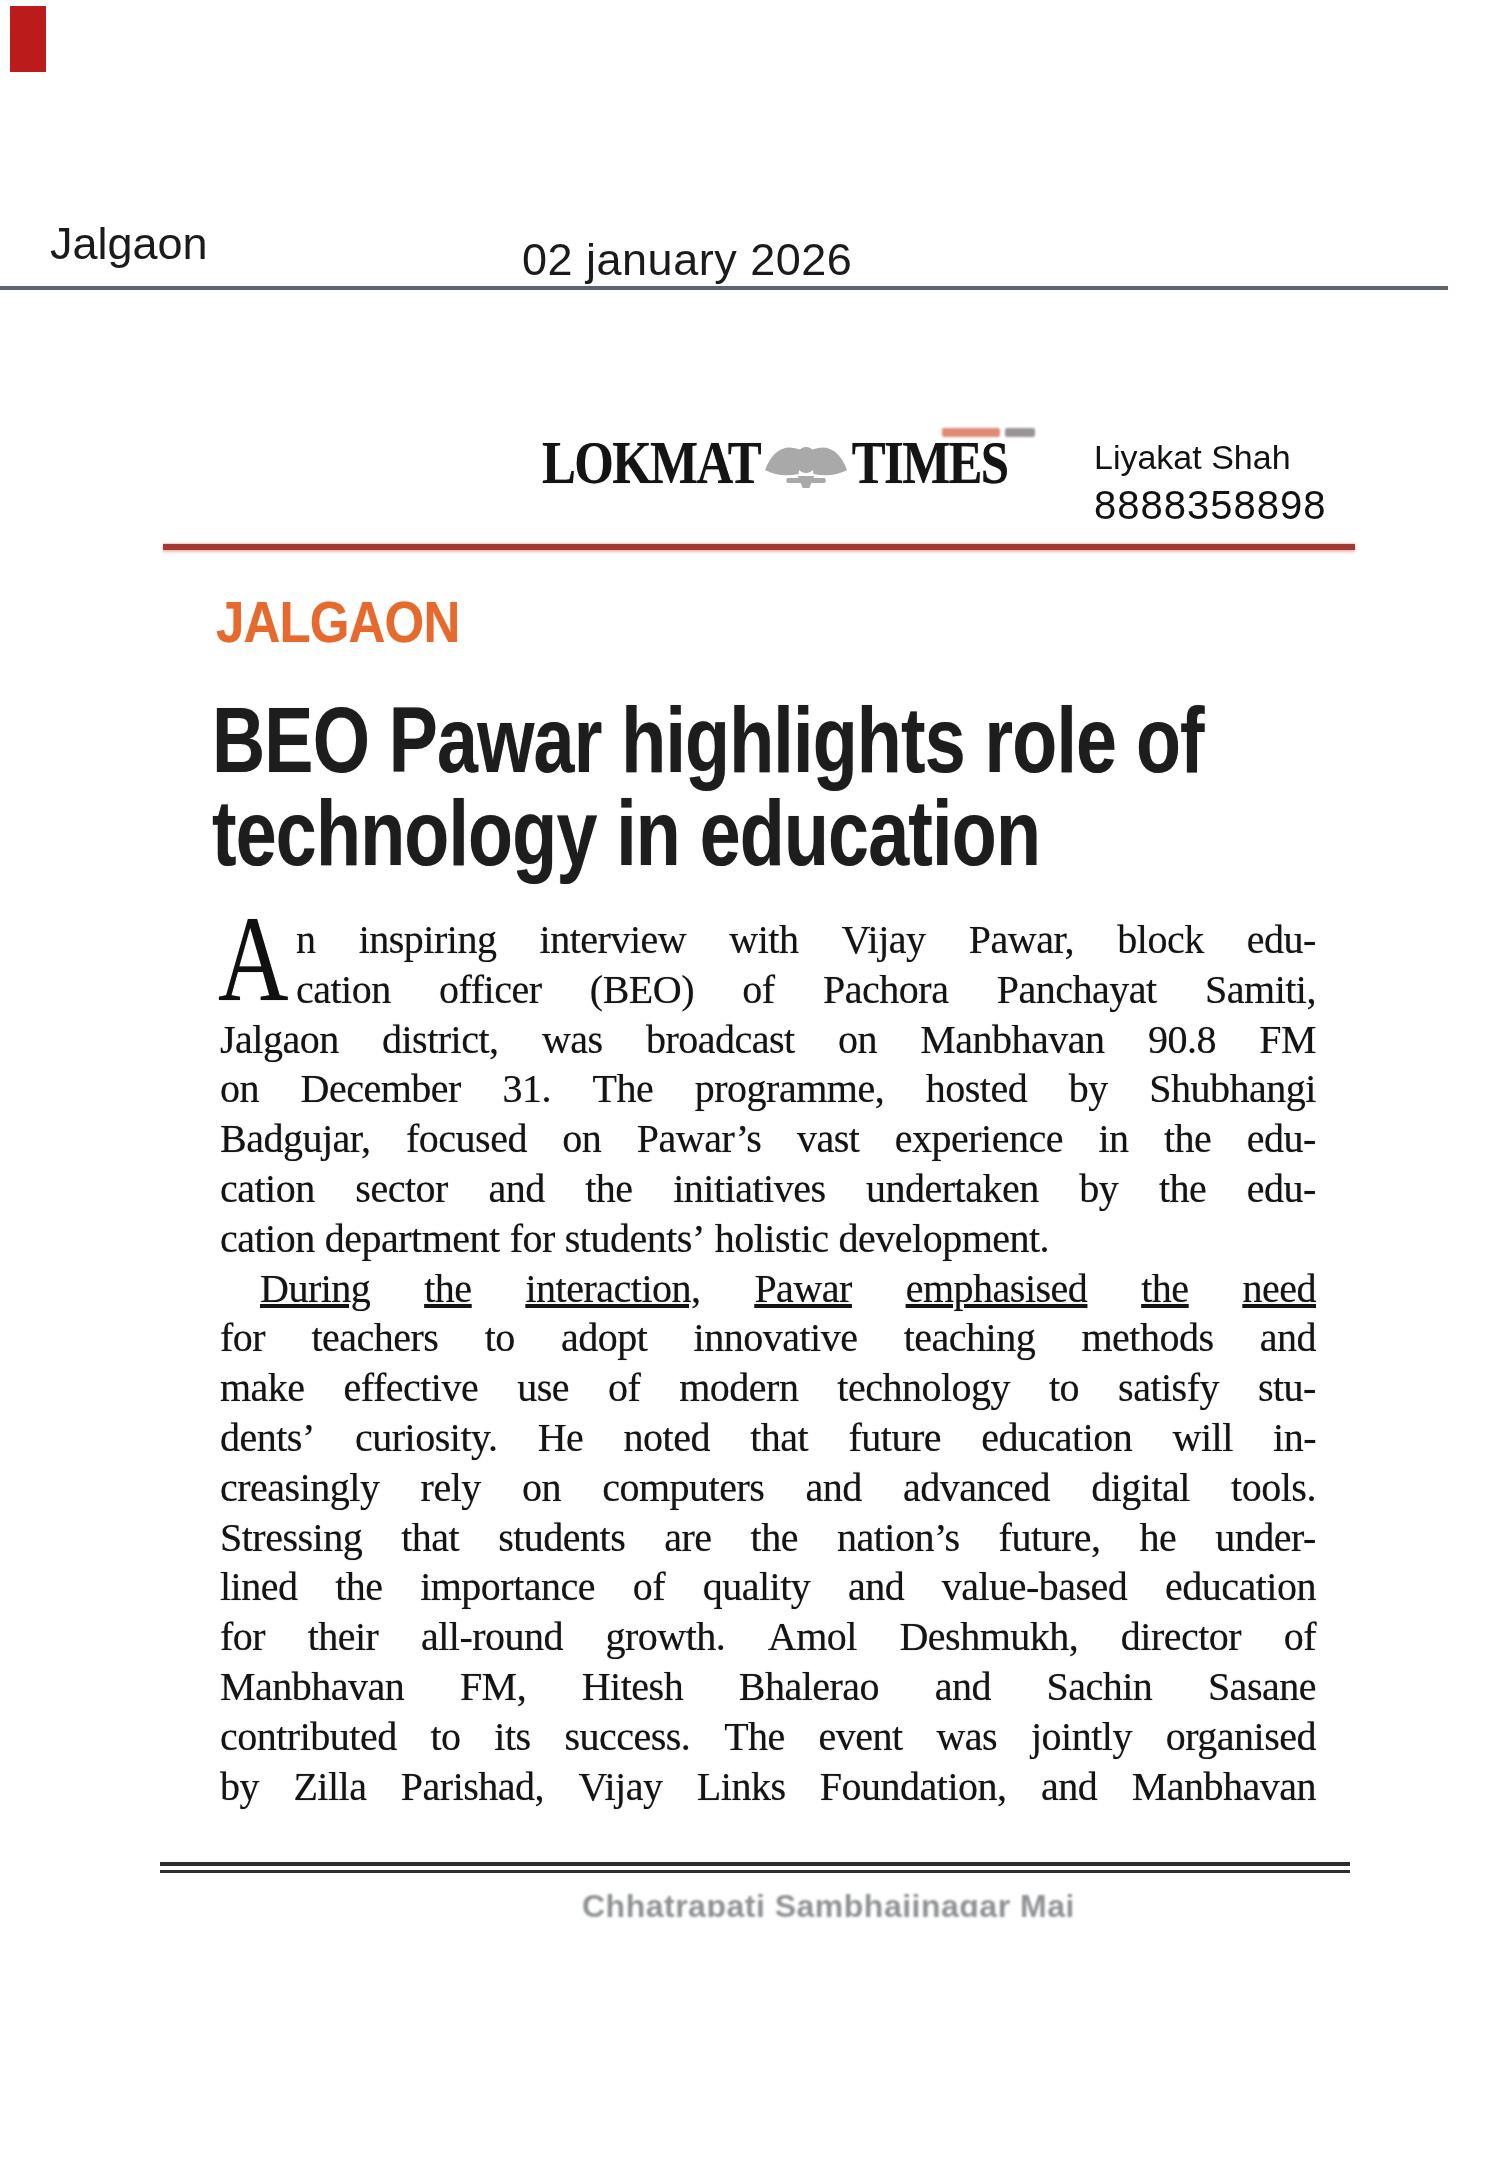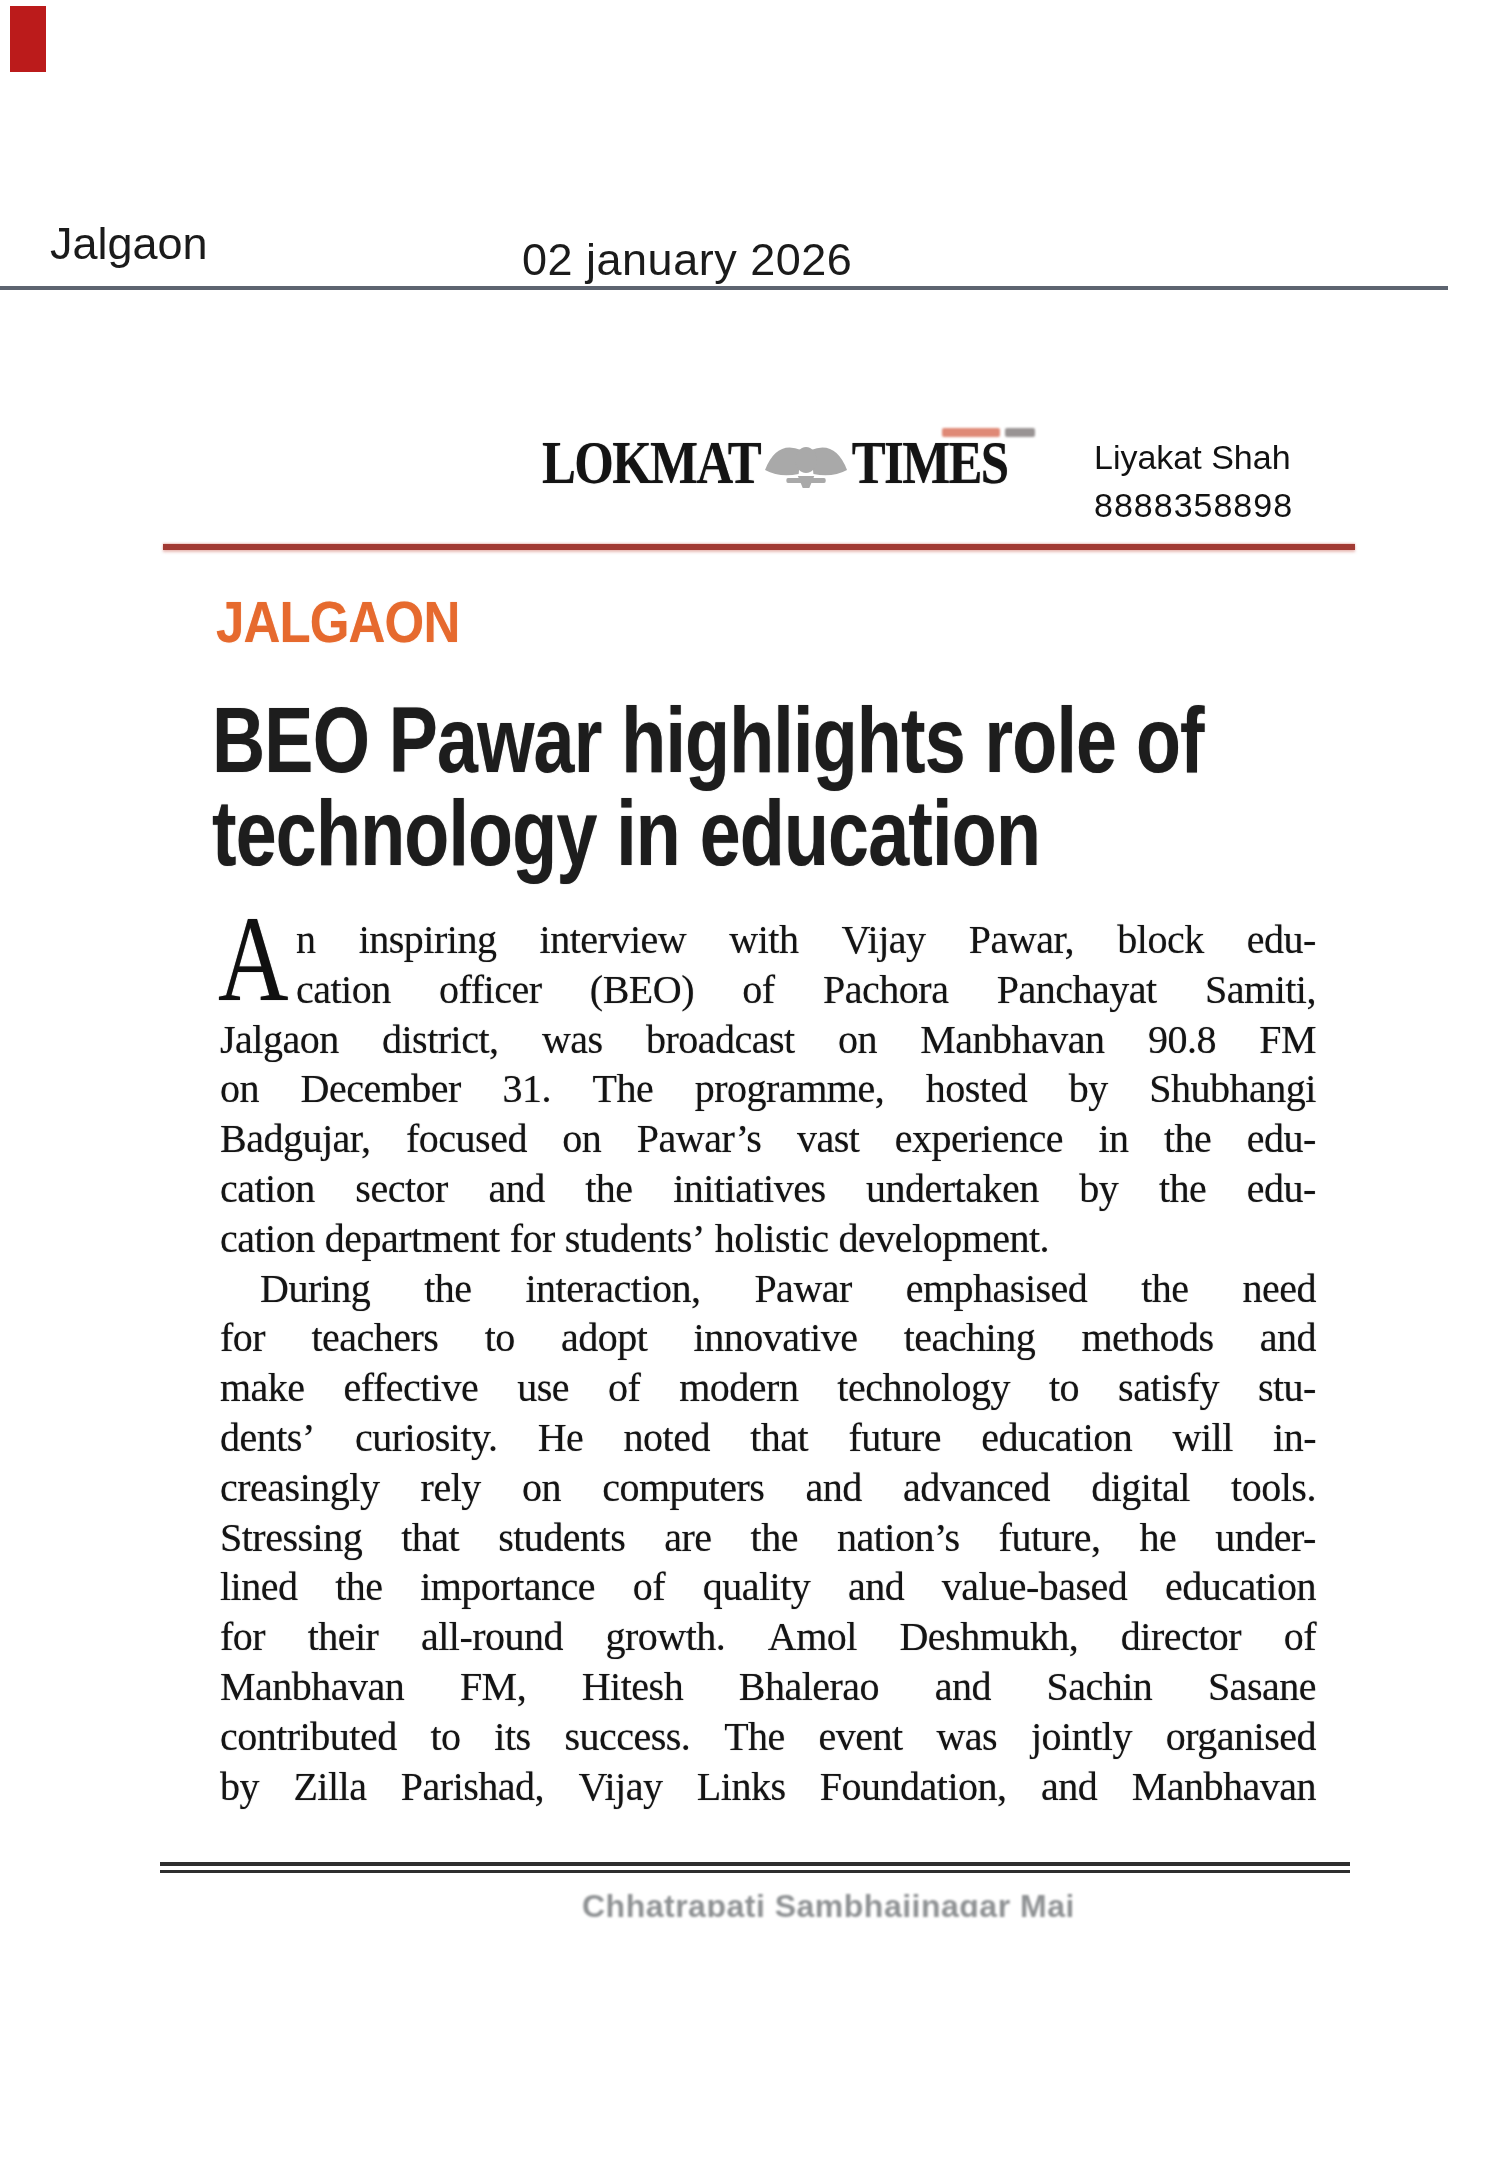--- a/index.html
+++ b/index.html
@@ -20,21 +20,21 @@
     font-family:"Liberation Serif", serif; font-weight:bold; font-size:62px; line-height:62px;
     letter-spacing:-2px; color:#141414; transform:scaleX(0.82); transform-origin:left center;
     text-shadow:0 0 1px rgba(20,20,20,.6); white-space:nowrap;
   }
   .crest{width:108px; height:64px; margin:0 2px; flex:0 0 auto;}
   .tagline{position:absolute; left:942px; top:428px; width:100px; height:10px; display:flex; gap:5px; filter:blur(1px);}
   .tagline .t1{width:58px; height:9px; background:rgba(206,74,44,.65); border-radius:2px;}
   .tagline .t2{width:30px; height:9px; background:rgba(70,60,60,.55); border-radius:2px;}
   .contact{position:absolute; left:1094px; top:437px; font-weight:normal; color:#121212;}
   .contact .name{font-size:34px; line-height:40px;}
-  .contact .phone{font-size:34px; line-height:40px; margin-top:8px; letter-spacing:1px;}
+  .contact .phone{font-size:40px; line-height:40px; margin-top:8px; letter-spacing:1px;}
   
   .red-rule{
     position:absolute; left:163px; top:544px; width:1192px; height:6px; background:#a23a33;
     box-shadow:0 2px 3px rgba(214,130,120,.55), 0 -1px 2px rgba(214,130,120,.45);
   }
   
   .section-label{
     position:absolute; left:216px; top:588px; font-size:58px; font-weight:bold; letter-spacing:-1px;
     color:#e66a2e; transform:scaleX(0.88); transform-origin:left top; text-shadow:0 0 1px rgba(230,106,46,.5);
   }
@@ -114,21 +114,21 @@
   <div class="body-col">
     <div class="drop-cap">A</div>
     <div>
         <div class="body-line" style="padding-left: 76px;"><span>n</span><span>inspiring</span><span>interview</span><span>with</span><span>Vijay</span><span>Pawar,</span><span>block</span><span>edu-</span></div>
         <div class="body-line" style="padding-left: 76px;"><span>cation</span><span>officer</span><span>(BEO)</span><span>of</span><span>Pachora</span><span>Panchayat</span><span>Samiti,</span></div>
         <div class="body-line"><span>Jalgaon</span><span>district,</span><span>was</span><span>broadcast</span><span>on</span><span>Manbhavan</span><span>90.8</span><span>FM</span></div>
         <div class="body-line"><span>on</span><span>December</span><span>31.</span><span>The</span><span>programme,</span><span>hosted</span><span>by</span><span>Shubhangi</span></div>
         <div class="body-line"><span>Badgujar,</span><span>focused</span><span>on</span><span>Pawar’s</span><span>vast</span><span>experience</span><span>in</span><span>the</span><span>edu-</span></div>
         <div class="body-line"><span>cation</span><span>sector</span><span>and</span><span>the</span><span>initiatives</span><span>undertaken</span><span>by</span><span>the</span><span>edu-</span></div>
         <div class="body-line noj"><span>cation</span><span>department</span><span>for</span><span>students’</span><span>holistic</span><span>development.</span></div>
-        <div class="body-line" style="padding-left: 40px;"><span>During</span><span>the</span><span>interaction,</span><span>Pawar</span><span>emphasised</span><span>the</span><span>need</span></div>
+        <div class="body-line" style="padding-left: 40px; text-decoration: underline;"><span>During</span><span>the</span><span>interaction,</span><span>Pawar</span><span>emphasised</span><span>the</span><span>need</span></div>
         <div class="body-line"><span>for</span><span>teachers</span><span>to</span><span>adopt</span><span>innovative</span><span>teaching</span><span>methods</span><span>and</span></div>
         <div class="body-line"><span>make</span><span>effective</span><span>use</span><span>of</span><span>modern</span><span>technology</span><span>to</span><span>satisfy</span><span>stu-</span></div>
         <div class="body-line"><span>dents’</span><span>curiosity.</span><span>He</span><span>noted</span><span>that</span><span>future</span><span>education</span><span>will</span><span>in-</span></div>
         <div class="body-line"><span>creasingly</span><span>rely</span><span>on</span><span>computers</span><span>and</span><span>advanced</span><span>digital</span><span>tools.</span></div>
         <div class="body-line"><span>Stressing</span><span>that</span><span>students</span><span>are</span><span>the</span><span>nation’s</span><span>future,</span><span>he</span><span>under-</span></div>
         <div class="body-line"><span>lined</span><span>the</span><span>importance</span><span>of</span><span>quality</span><span>and</span><span>value-based</span><span>education</span></div>
         <div class="body-line"><span>for</span><span>their</span><span>all-round</span><span>growth.</span><span>Amol</span><span>Deshmukh,</span><span>director</span><span>of</span></div>
         <div class="body-line"><span>Manbhavan</span><span>FM,</span><span>Hitesh</span><span>Bhalerao</span><span>and</span><span>Sachin</span><span>Sasane</span></div>
         <div class="body-line"><span>contributed</span><span>to</span><span>its</span><span>success.</span><span>The</span><span>event</span><span>was</span><span>jointly</span><span>organised</span></div>
         <div class="body-line"><span>by</span><span>Zilla</span><span>Parishad,</span><span>Vijay</span><span>Links</span><span>Foundation,</span><span>and</span><span>Manbhavan</span></div>

